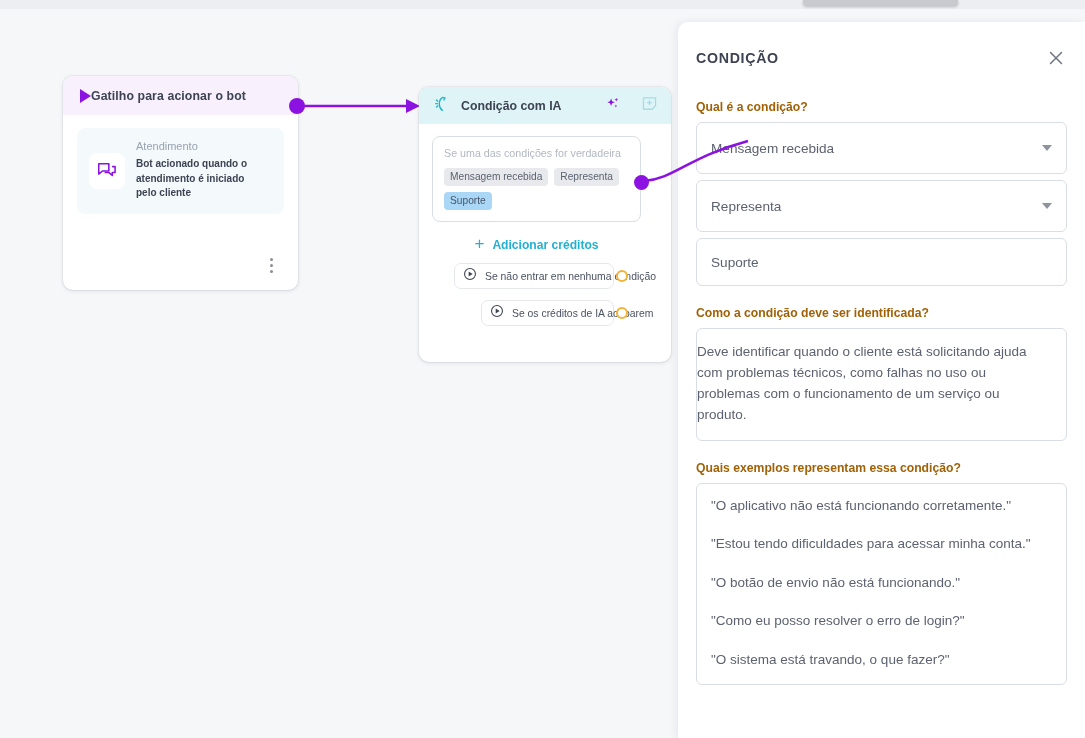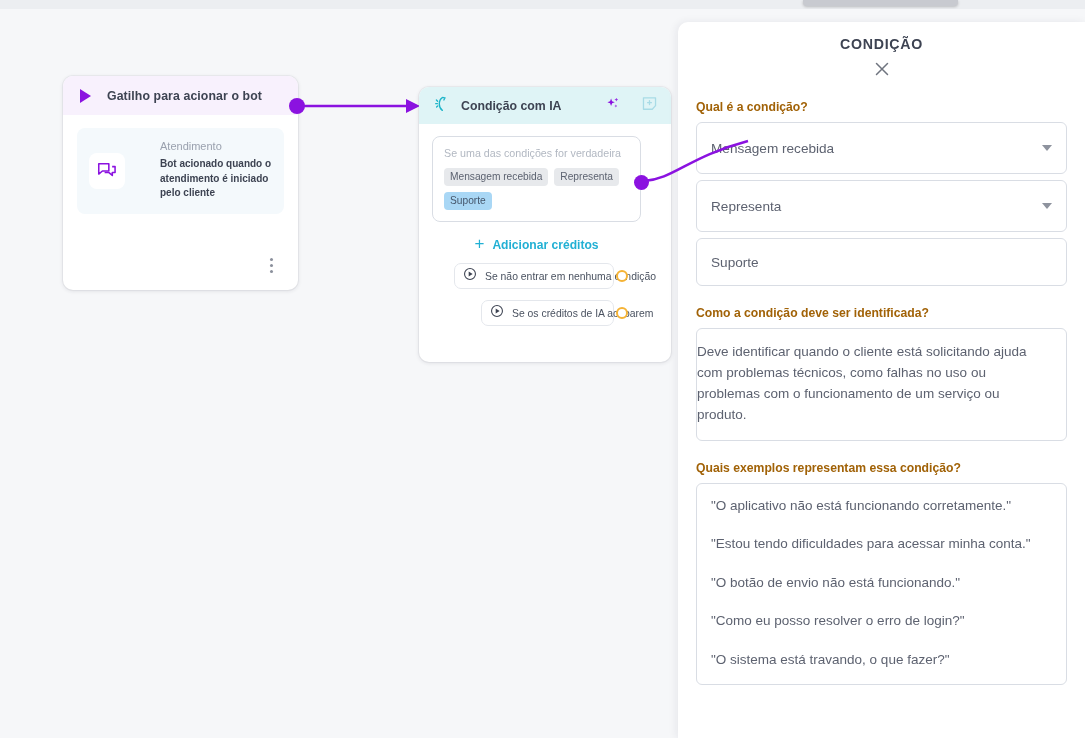--- a/index.html
+++ b/index.html
@@ -30,40 +30,40 @@
 
   
   .trigger-node {
     position: absolute; left: 63px; top: 67px; width: 235px; height: 214px;
     background: #ffffff; border-radius: 10px;
     box-shadow: 0 1px 4px rgba(30,35,60,.12), 0 0 0 1px rgba(30,35,60,.04);
     overflow: hidden;
   }
   .trigger-head {
     height: 39px; background: #f8f1fd; display: flex; align-items: center;
-    padding-left: 17px; gap: 16px;
+    padding-left: 17px; 
   }
   .play-tri {
     width: 0; height: 0; border-left: 11px solid #8b12e0;
     border-top: 7px solid transparent; border-bottom: 7px solid transparent;
   }
   .trigger-title {
     font-size: 12.3px; font-weight: bold; color: #3d4352; letter-spacing: .1px;
   }
   .trigger-body { padding: 13px 14px 0 14px; }
   .trigger-card {
     background: #f4f9fc; border-radius: 8px; padding: 11px 12px 13px 12px;
     display: flex; gap: 11px; align-items: flex-start;
   }
   .chat-tile {
     width: 36px; height: 36px; background: #fff; border-radius: 8px;
     flex: 0 0 36px; display: flex; align-items: center; justify-content: center;
     margin-top: 14px;
   }
-  .trigger-texts { padding-top: 1px; margin-left: 24px; }
+  .trigger-texts { padding-top: 1px; }
   .trigger-kicker { font-size: 11px; color: #9aa1ae; margin-bottom: 5px; }
   .trigger-desc {
     font-size: 10px; font-weight: bold; color: #3d4352; line-height: 1.45;
     max-width: 130px;
   }
   .dots-btn {
     position: absolute; right: 18px; bottom: 14px; width: 18px; height: 22px;
     display: flex; flex-direction: column; align-items: center;
     justify-content: center; gap: 3px; cursor: pointer;
   }
@@ -124,21 +124,21 @@
 
   
   .panel {
     position: absolute; right: 0; top: 22px; width: 407px; height: 716px;
     background: #ffffff; border-radius: 10px 0 0 0;
     box-shadow: -2px 0 9px rgba(30,35,60,.07);
     padding: 0 18px;
     overflow: hidden;
   }
   .panel-head {
-    display: flex; align-items: center; height: 58px; padding-top: 14px; flex-direction: column;
+    display: flex; align-items: center; height: 58px; padding-top: 14px;
   }
   .panel-title {
     font-size: 14.2px; font-weight: bold; color: #3d4352; letter-spacing: .7px;
     flex: 1;
   }
   .close-x { width: 22px; height: 22px; cursor: pointer; }
 
   .field-label {
     font-size: 12.2px; font-weight: bold; color: #a16207;
     margin-bottom: 8px; margin-top: 20px;

